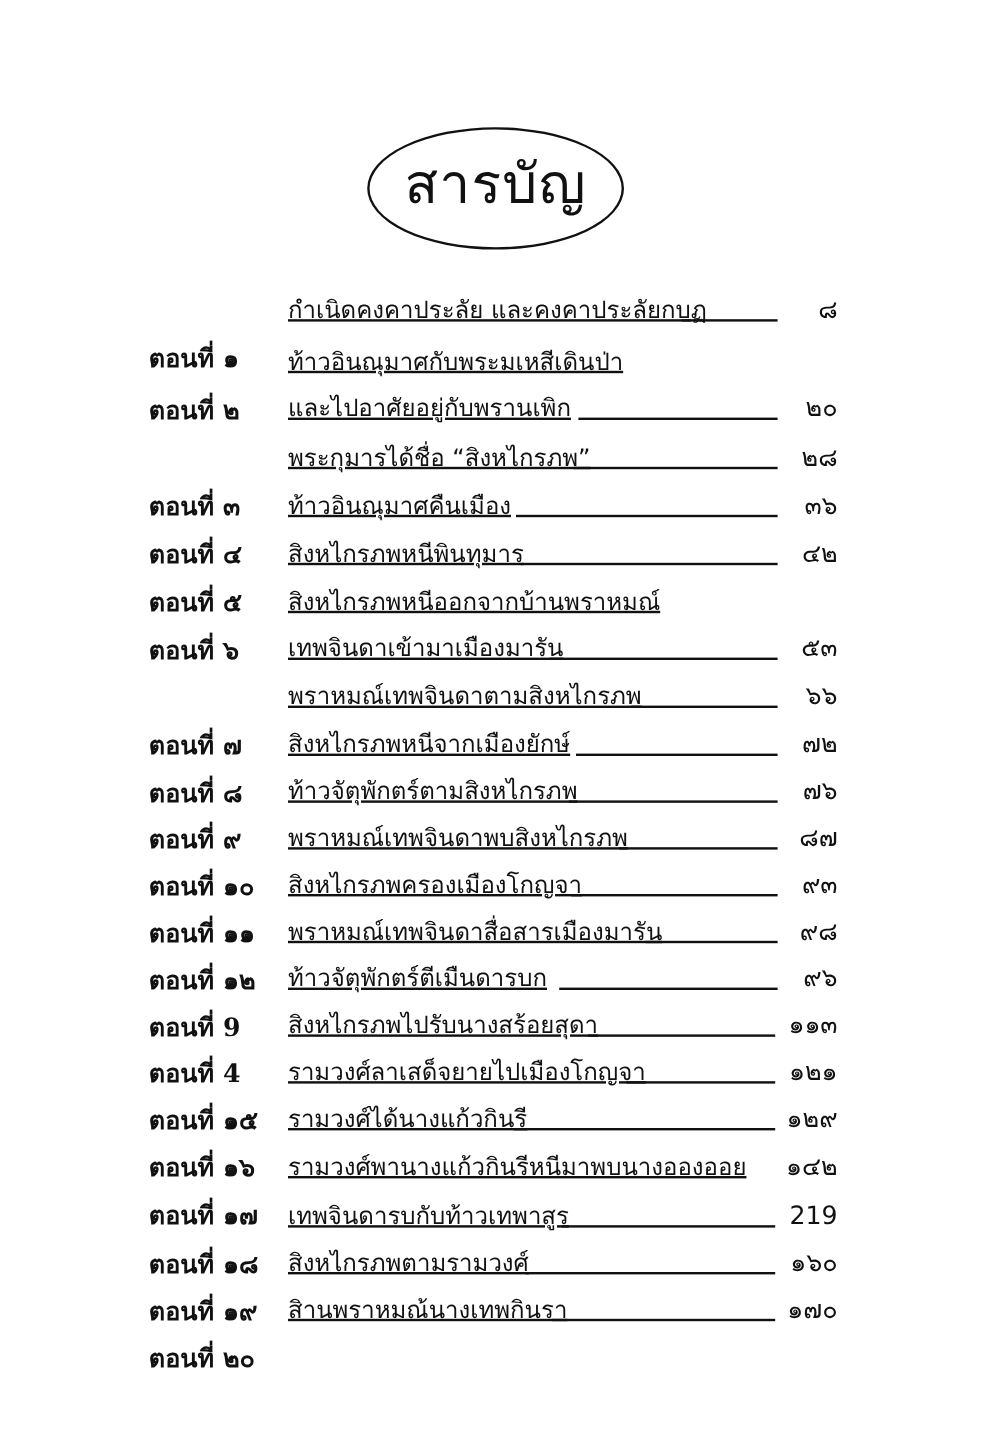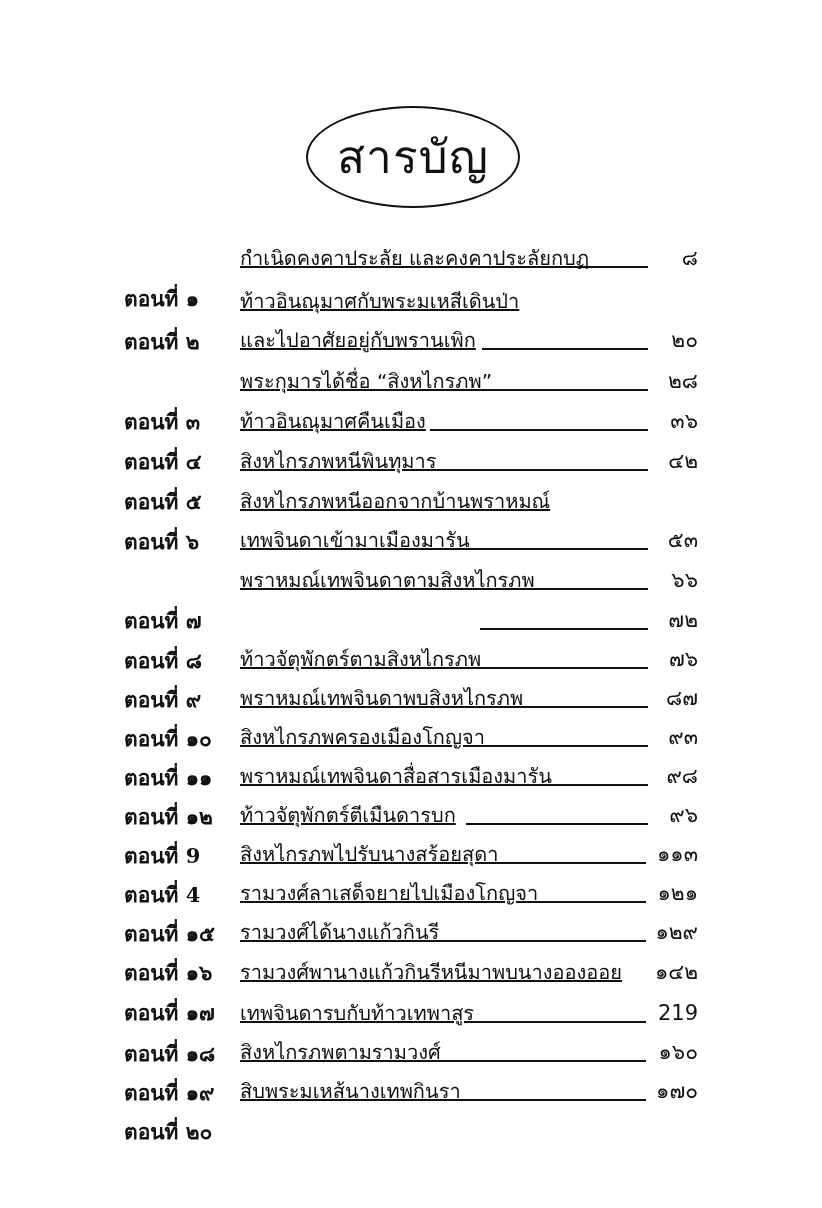--- a/index.html
+++ b/index.html
@@ -8,21 +8,21 @@
     font-family: "DejaVu Sans", "Liberation Sans", sans-serif; color: #111;
   }
   .title-oval {
     position: absolute; left: 306px; top: 106px; width: 214px; height: 102px;
     border: 2px solid #111; border-radius: 50%;
     display: flex; align-items: center; justify-content: center;
     box-sizing: border-box;
   }
   .title-oval span {
     font-size: 46px; letter-spacing: 1px; font-weight: normal;
-    font-family: Liberation Sans, sans-serif; line-height: 1;
+    font-family: Liberation Mono, monospace; line-height: 1;
   }
   .toc { position: absolute; left: 0; top: 0; width: 822px; }
   .row {
     position: absolute; left: 0; width: 822px; height: 36px;
     display: block;
   }
   .ep-label {
     position: absolute; left: 124px; top: 0; font-weight: bold;
     font-family: "DejaVu Serif", serif; font-size: 21px; line-height: 36px;
     white-space: nowrap;
@@ -99,20 +99,21 @@
 
   <div class="row" style="top:562px">
     <span class="ep-label">ตอนที่ ๗</span>
     <span class="ep-title">พราหมณ์เทพจินดาตามสิงหไกรภพ</span>
     <span class="leader" style="left:526px;width:122px"></span>
     <span class="page">๖๖</span>
   </div>
 
   <div class="row" style="top:602px">
     <span class="ep-label">ตอนที่ ๘</span>
+    <span class="ep-title">สิงหไกรภพหนีจากเมืองยักษ์</span>
     <span class="leader" style="left:480px;width:168px"></span>
     <span class="page">๗๒</span>
   </div>
 
   <div class="row" style="top:641px">
     <span class="ep-label">ตอนที่ ๙</span>
     <span class="ep-title">ท้าวจัตุพักตร์ตามสิงหไกรภพ</span>
     <span class="leader" style="left:474px;width:174px"></span>
     <span class="page">๗๖</span>
   </div>
@@ -181,18 +182,18 @@
 
   <div class="row" style="top:1034px">
     <span class="ep-label">ตอนที่ ๑๙</span>
     <span class="ep-title">สิงหไกรภพตามรามวงศ์</span>
     <span class="leader" style="left:438px;width:208px"></span>
     <span class="page">๑๖๐</span>
   </div>
 
   <div class="row" style="top:1073px">
     <span class="ep-label">ตอนที่ ๒๐</span>
-    <span class="ep-title">สิบพระมเหส้นางเทพกินรา</span>
+    <span class="ep-title">สิานพราหมณ้นางเทพกินรา</span>
     <span class="leader" style="left:460px;width:186px"></span>
     <span class="page">๑๗๐</span>
   </div>
 
 </div>
 
 </body></html>

